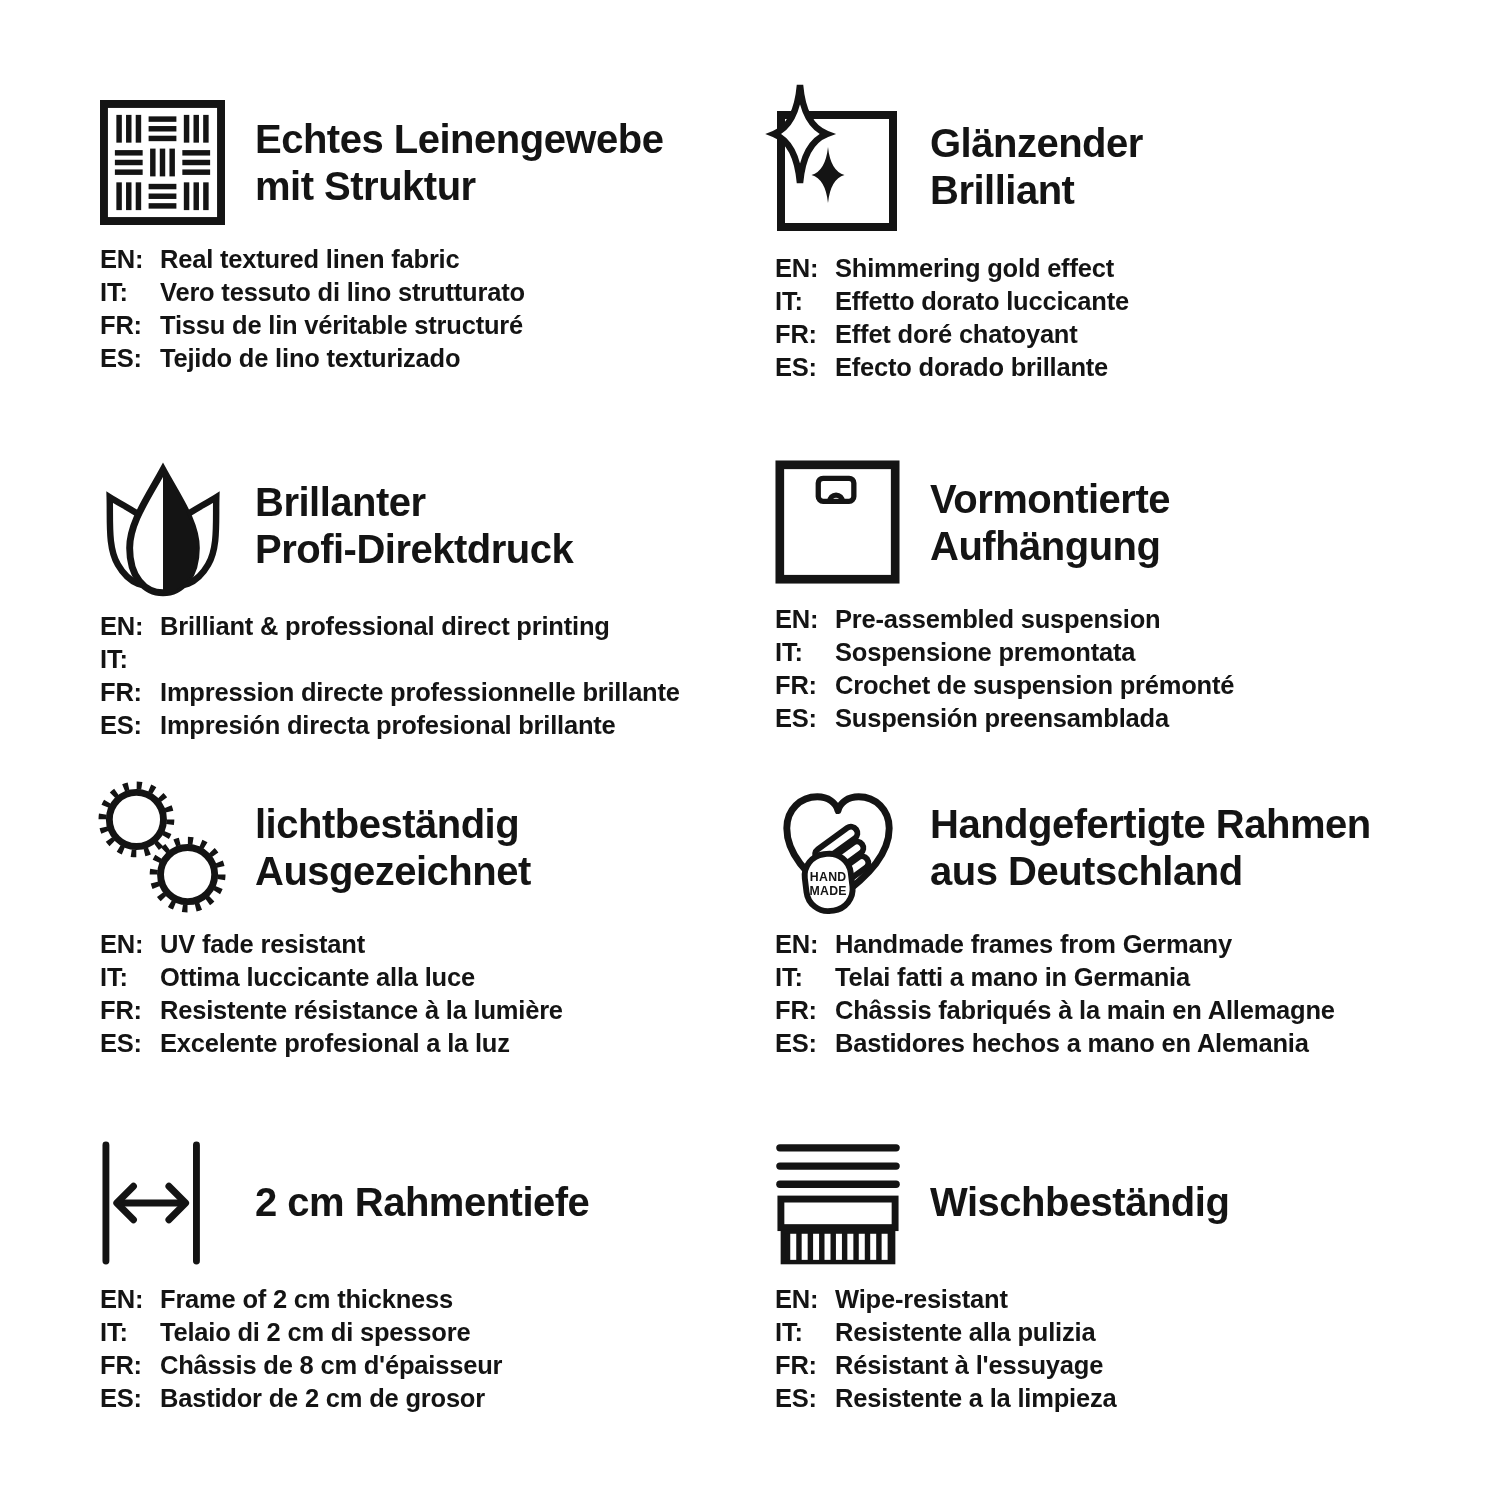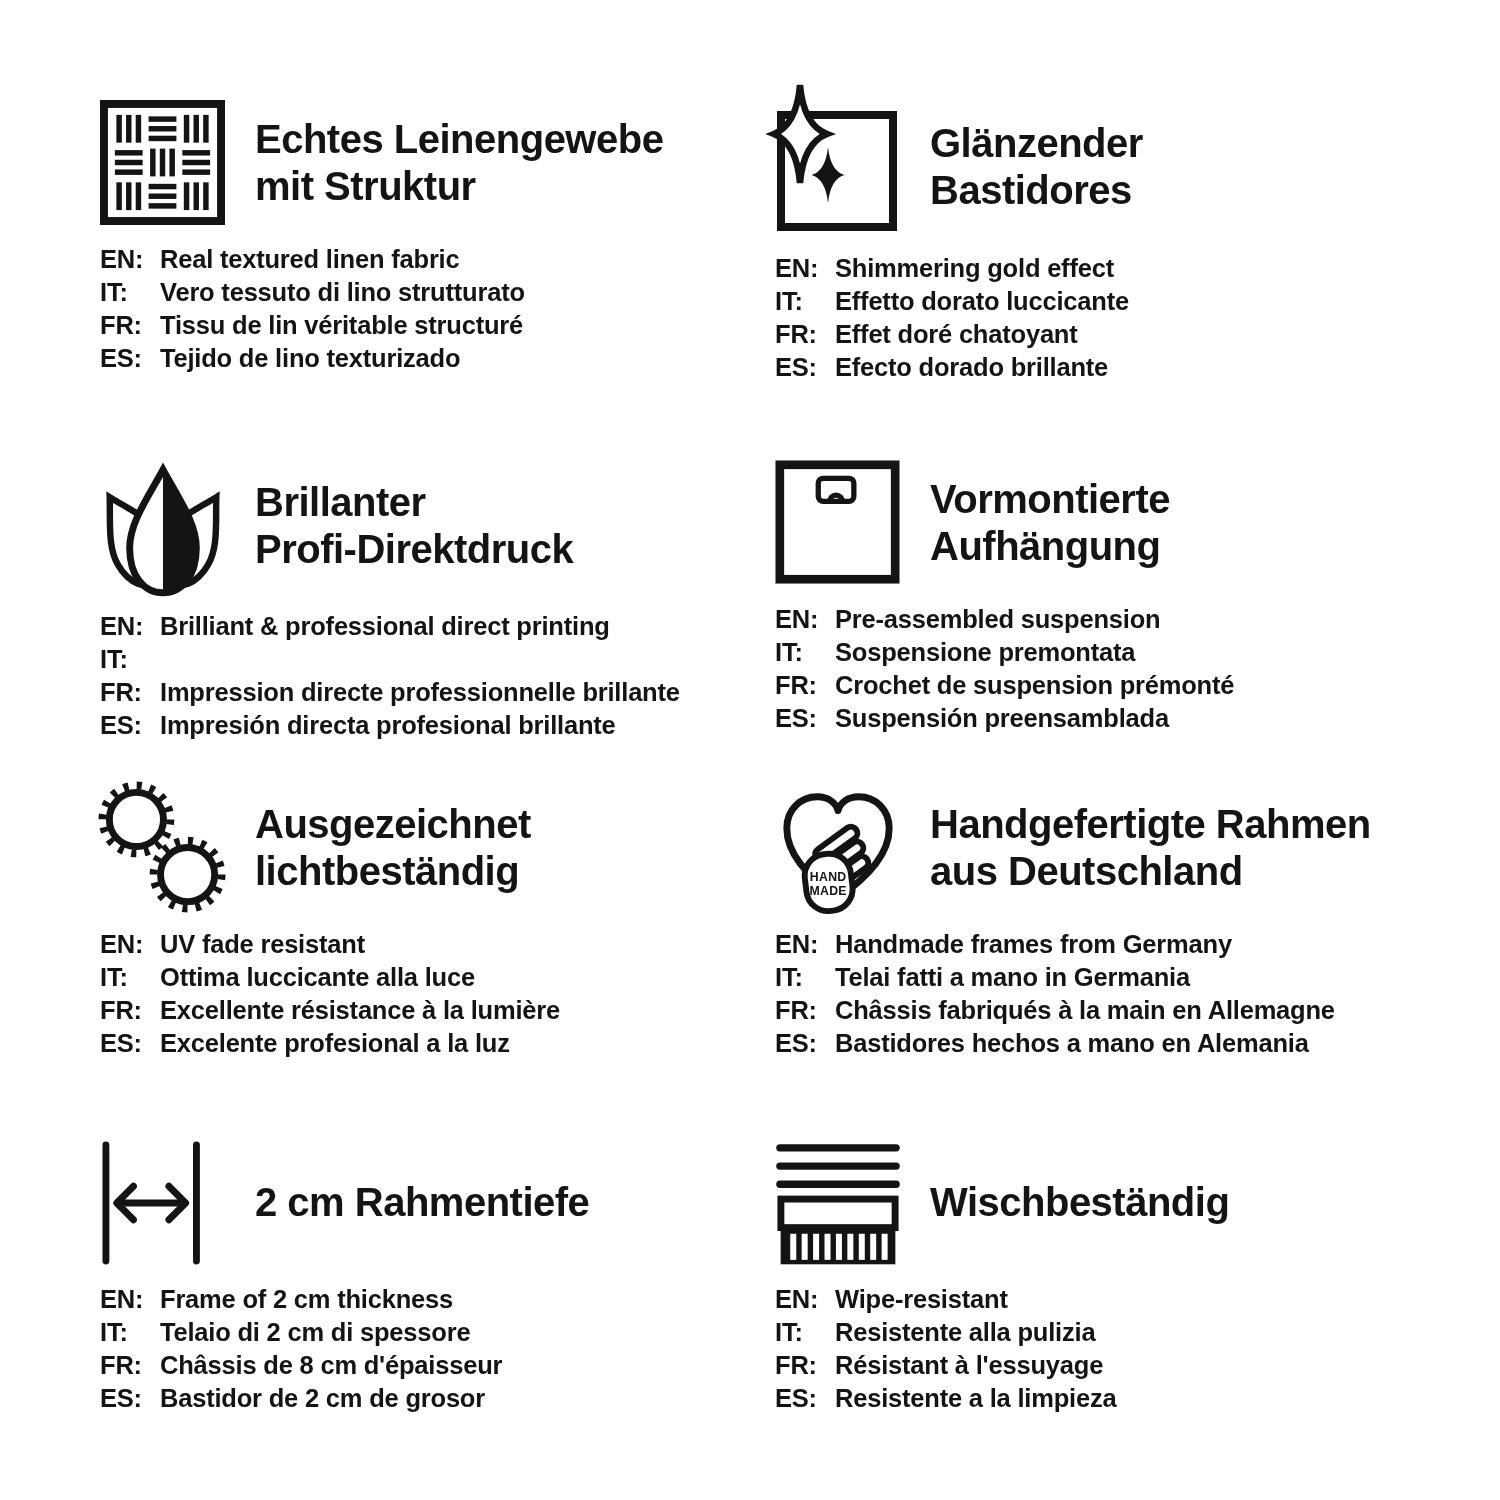--- a/index.html
+++ b/index.html
@@ -89,21 +89,21 @@
     <div class="sec-header">
       <div class="icon-box">
         <svg class="overhang" width="134" height="162" viewBox="0 0 134 162">
           <rect class="stroke" x="10" y="38" width="112" height="112" fill="none" stroke-width="8"></rect>
           <path class="stroke" d="M 29 8 Q 32.5 48 56 57 Q 32.5 66 29 106 Q 25.5 66 3 57 Q 25.5 48 29 8 Z" fill="#ffffff" stroke-width="6.5"></path>
           <path d="M 57 70 Q 59.5 94 73.5 98 Q 59.5 102 57 126 Q 54.5 102 40.5 98 Q 54.5 94 57 70 Z" fill="#141414"></path>
         </svg>
       </div>
       <div class="title">
         <span class="tl">Glänzender</span>
-        <span class="tl">Bastidores</span>
+        <span class="tl">Brilliant</span>
       </div>
     </div>
     <div class="langs">
       <div class="lrow">
         <span class="llabel">EN:</span>
         <span class="ltext">Shimmering gold effect</span>
       </div>
       <div class="lrow">
         <span class="llabel">IT:</span>
         <span class="ltext">Effetto dorato luccicante</span>
@@ -200,36 +200,36 @@
     <div class="sec-header">
       <div class="icon-box">
         <svg width="128" height="130" viewBox="0 0 130 132">
           <circle class="stroke" cx="38" cy="37" r="34.5" fill="none" stroke-width="8" stroke-dasharray="5.2 8.35"></circle>
           <circle class="stroke" cx="38" cy="37" r="27.5" fill="#ffffff" stroke-width="7"></circle>
           <circle class="stroke" cx="90" cy="93" r="34.5" fill="none" stroke-width="8" stroke-dasharray="5.2 8.35"></circle>
           <circle class="stroke" cx="90" cy="93" r="27.5" fill="#ffffff" stroke-width="7"></circle>
         </svg>
       </div>
       <div class="title">
+        <span class="tl">lichtbeständig</span>
         <span class="tl">Ausgezeichnet</span>
-        <span class="tl">lichtbeständig</span>
       </div>
     </div>
     <div class="langs">
       <div class="lrow">
         <span class="llabel">EN:</span>
         <span class="ltext">UV fade resistant</span>
       </div>
       <div class="lrow">
         <span class="llabel">IT:</span>
         <span class="ltext">Ottima luccicante alla luce</span>
       </div>
       <div class="lrow">
         <span class="llabel">FR:</span>
-        <span class="ltext">Excellente résistance à la lumière</span>
+        <span class="ltext">Resistente résistance à la lumière</span>
       </div>
       <div class="lrow">
         <span class="llabel">ES:</span>
         <span class="ltext">Excelente profesional a la luz</span>
       </div>
     </div>
   </div>
 
   <div class="section">
     <div class="sec-header">

